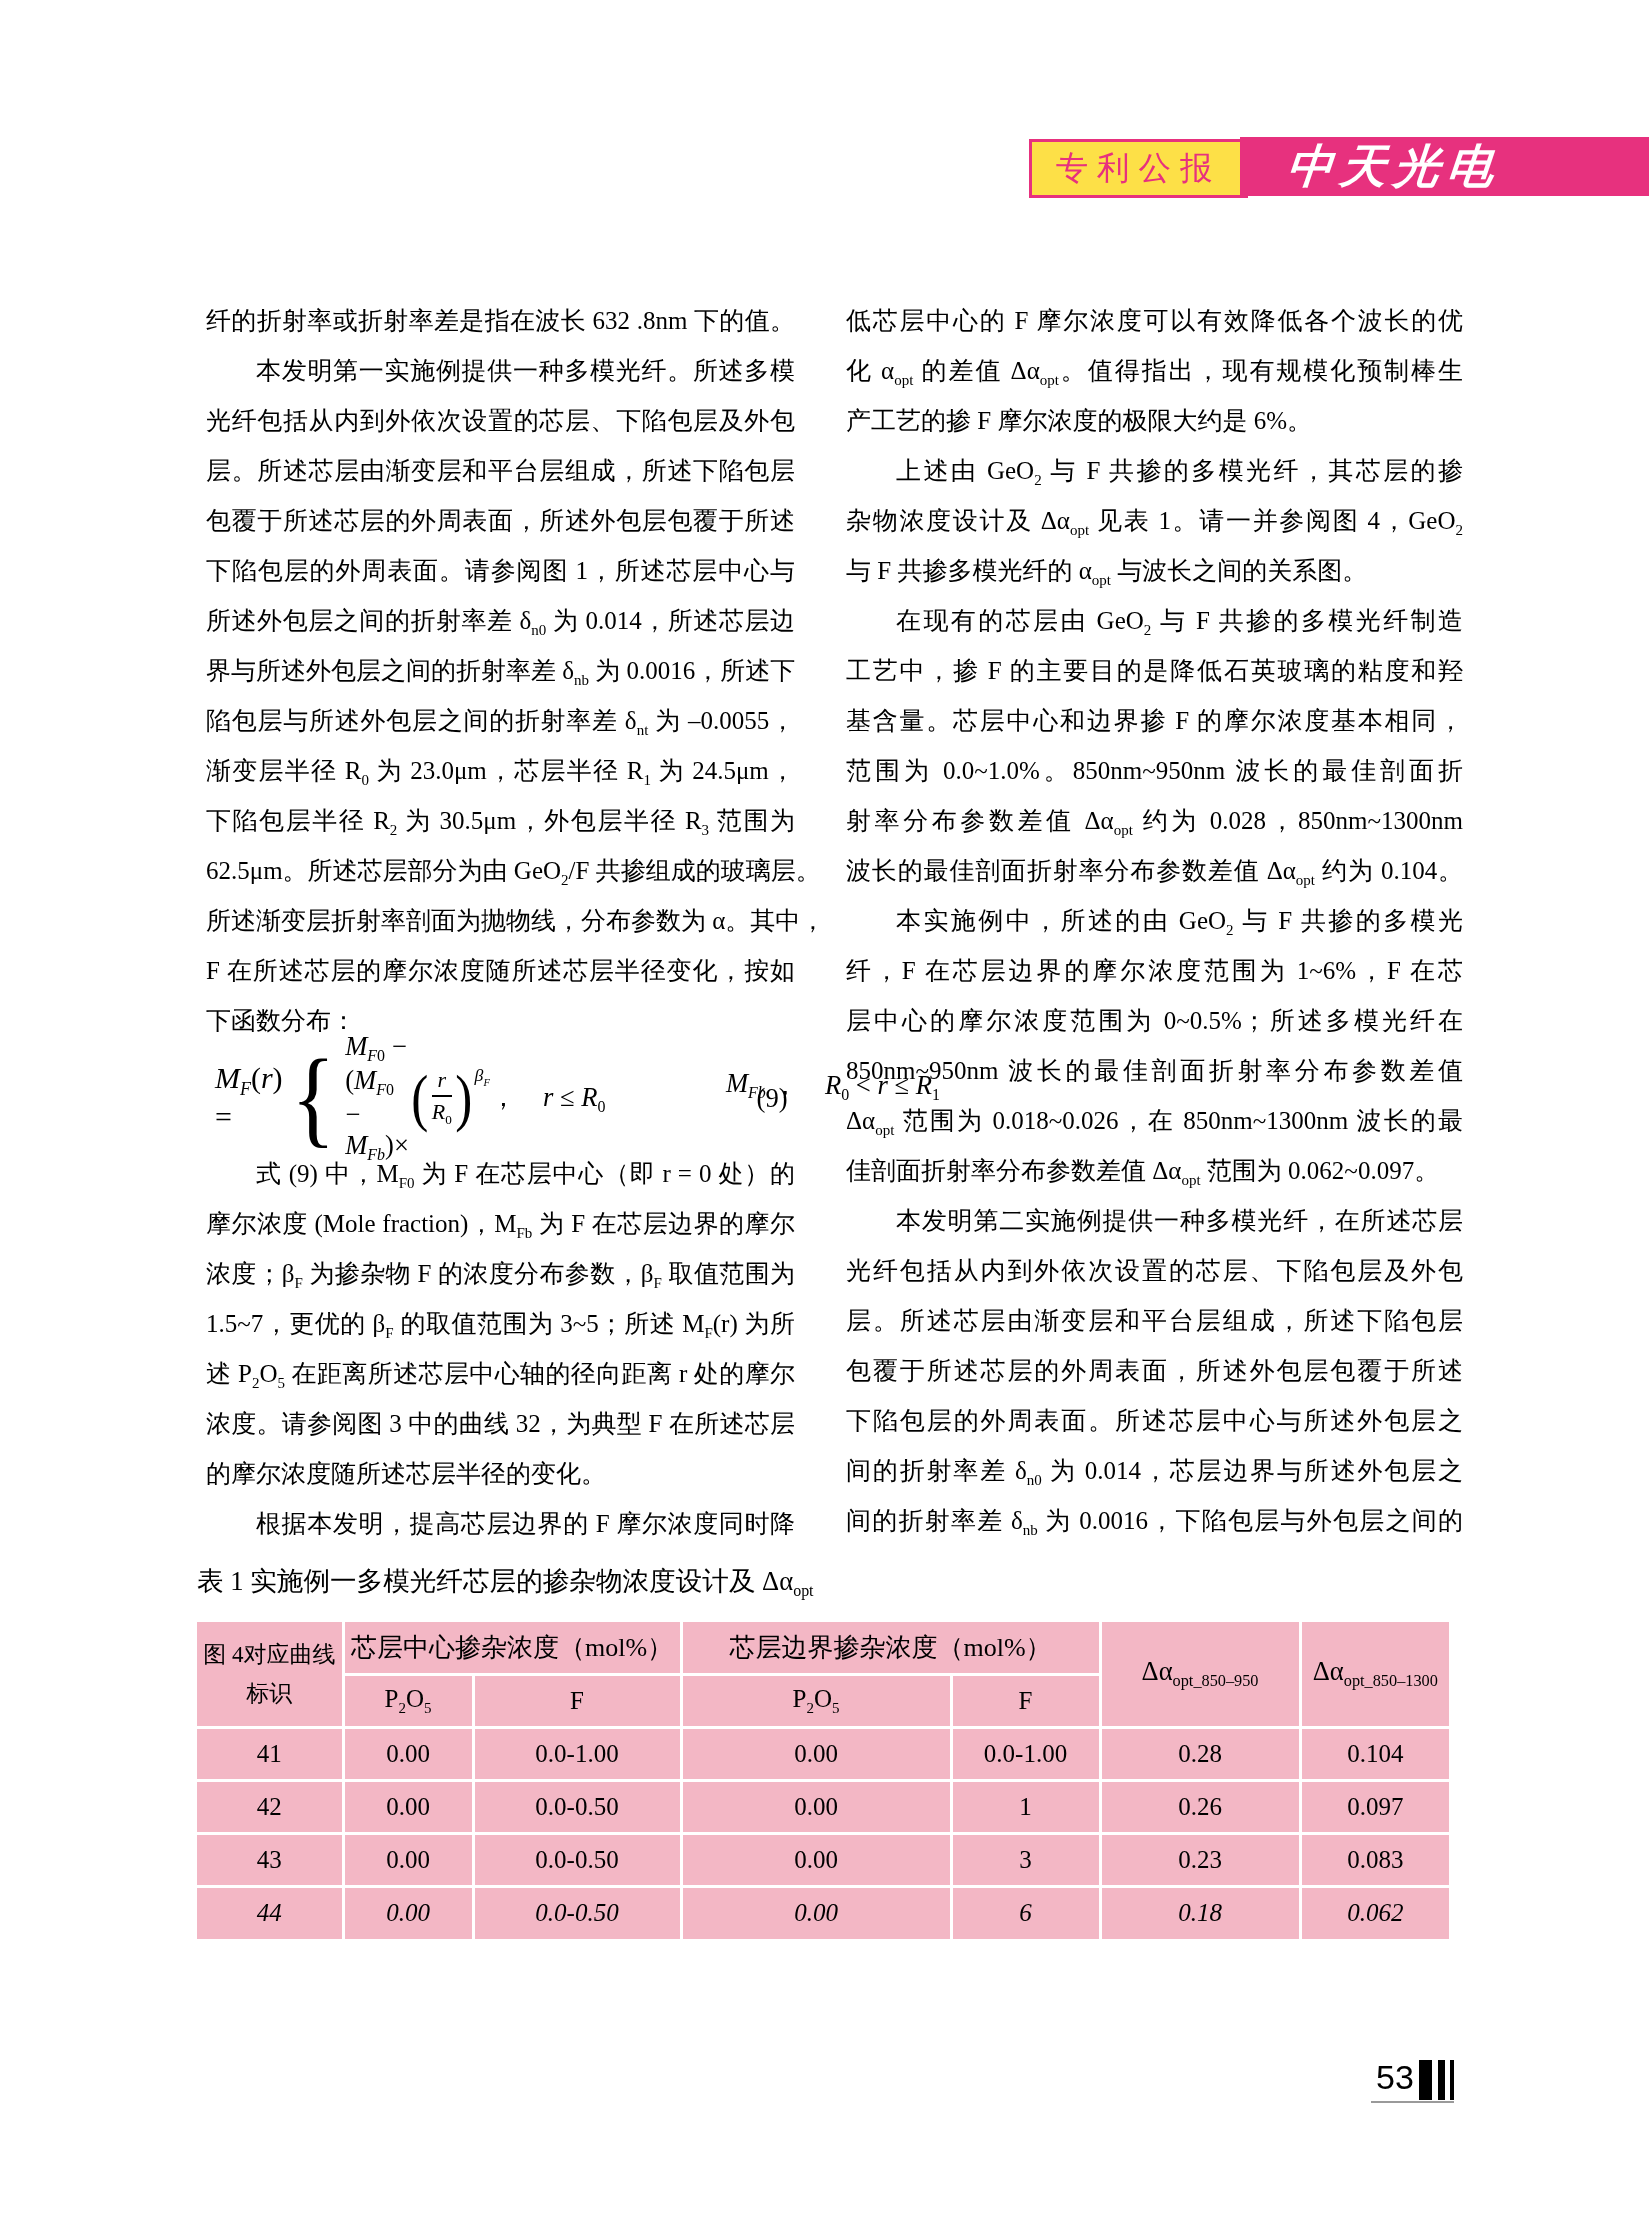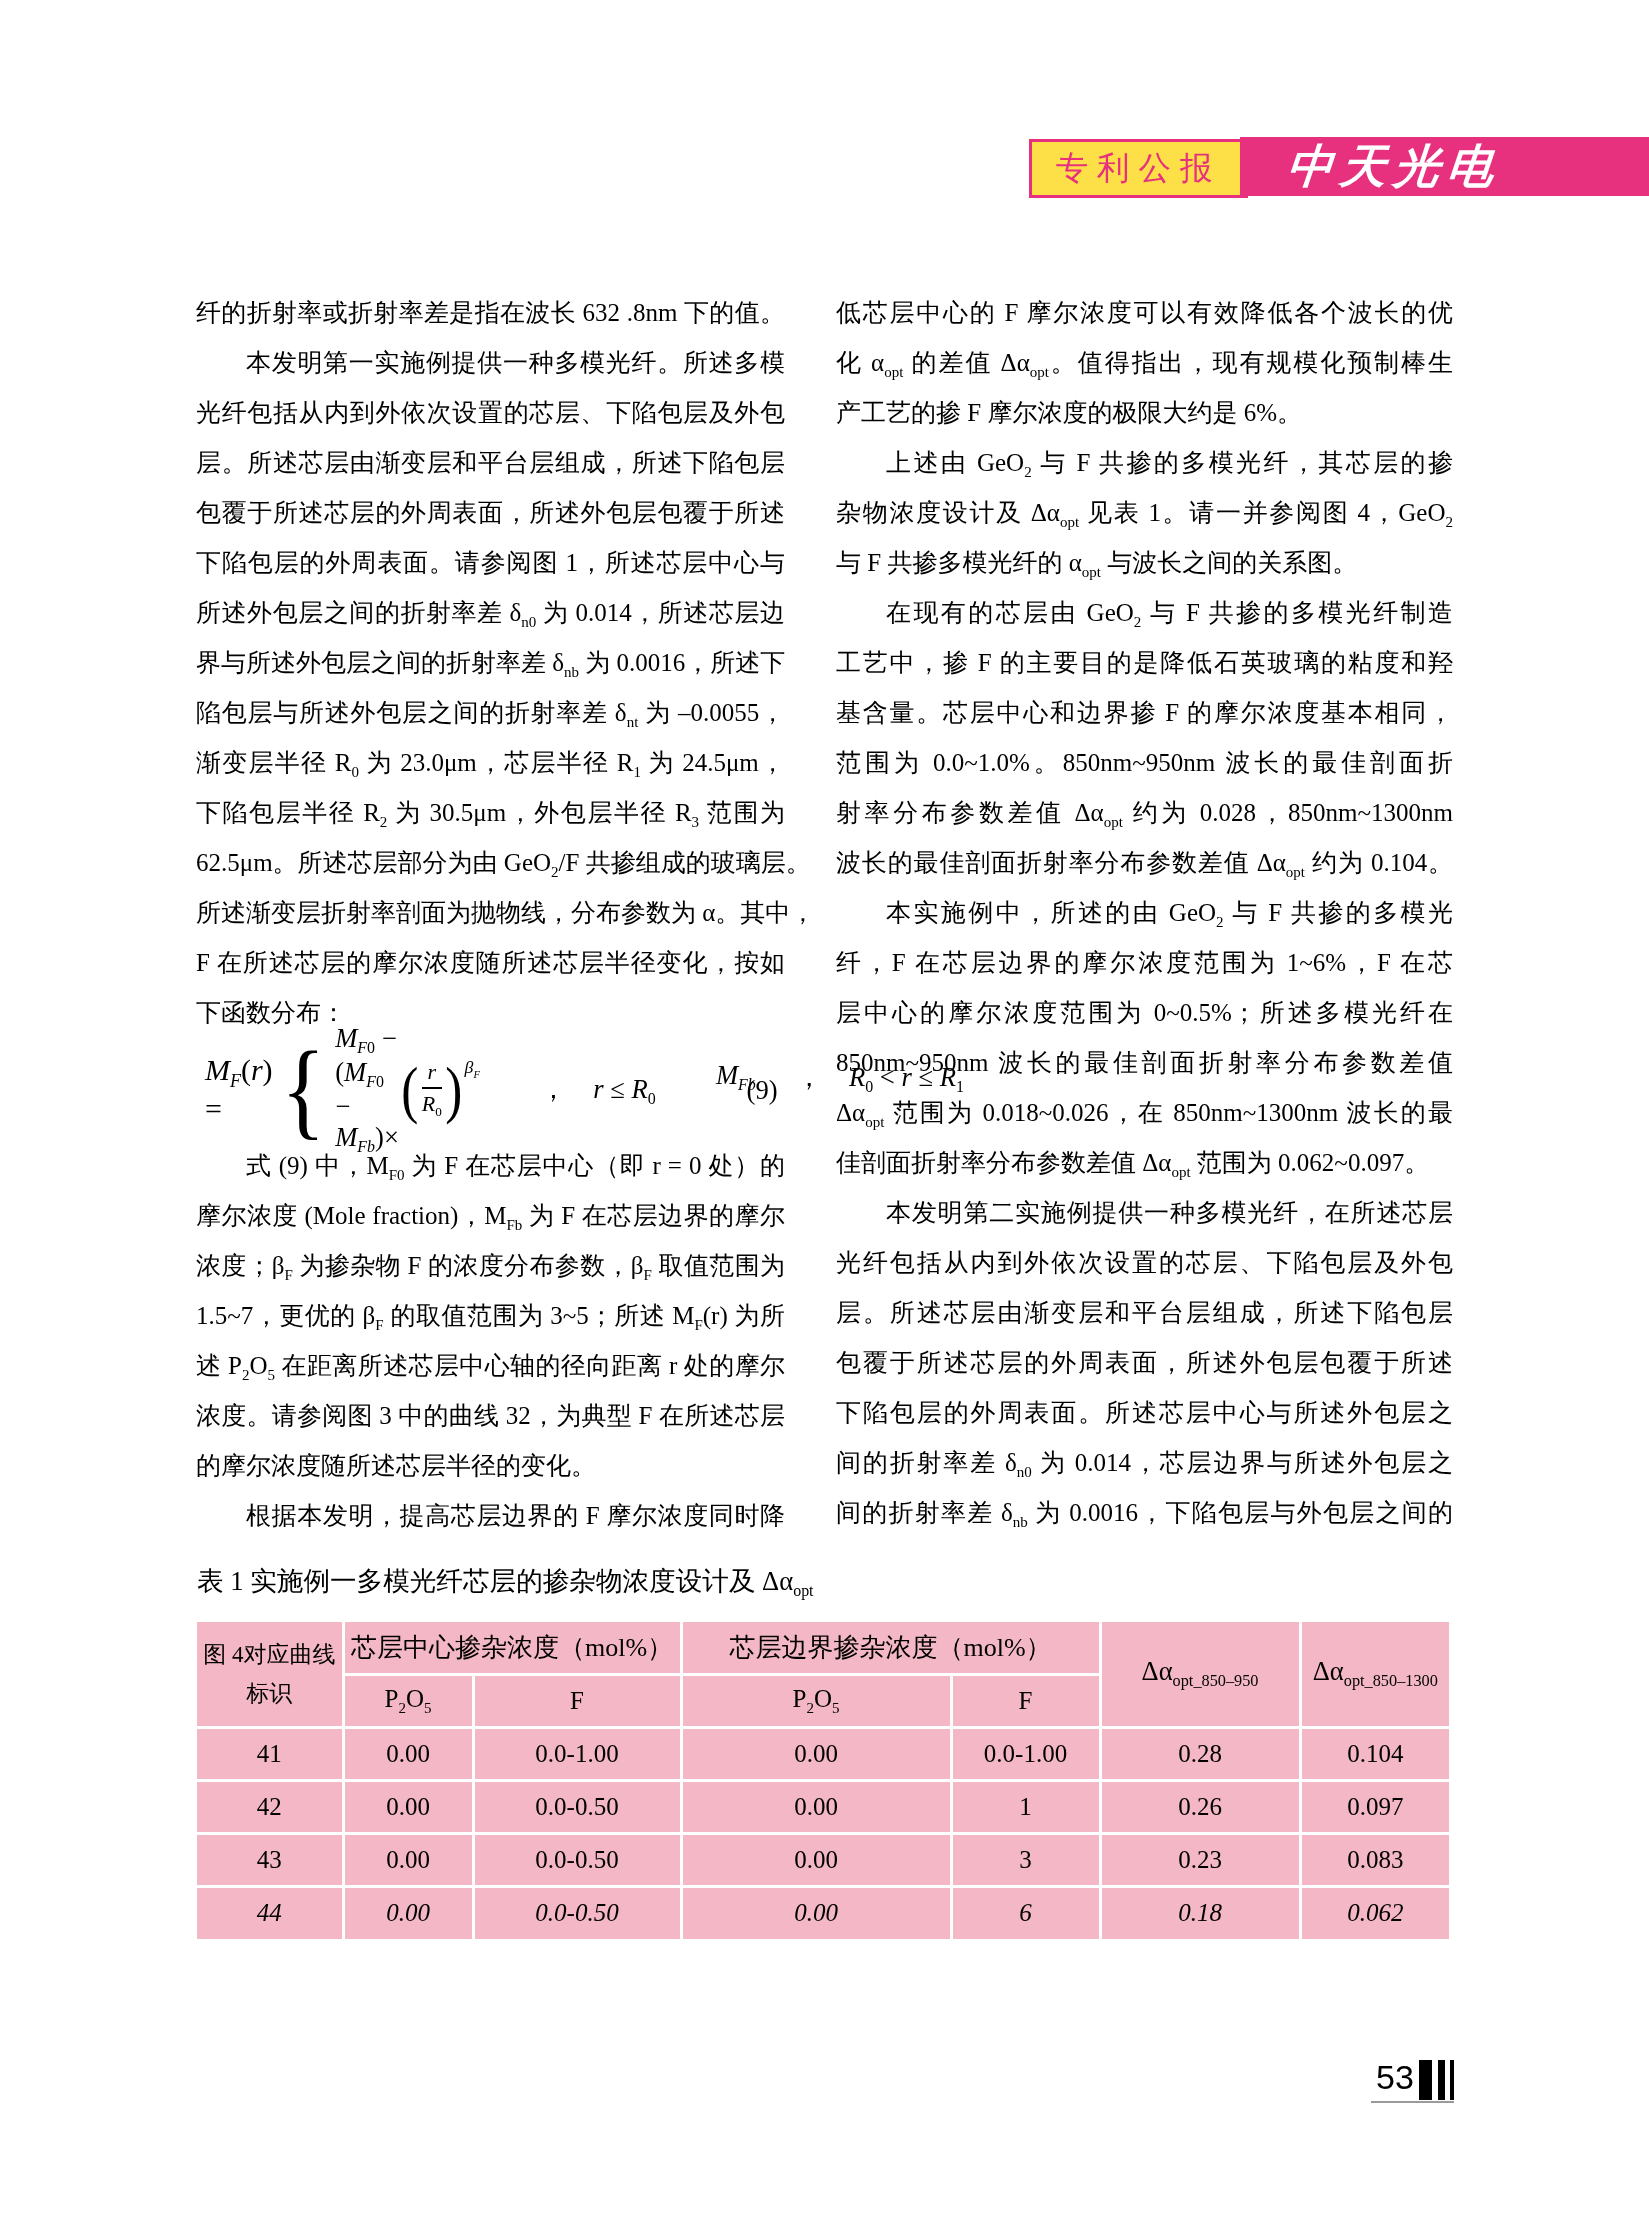--- a/index.html
+++ b/index.html
@@ -19,21 +19,21 @@
   }
   .hdr-bar {
     position:absolute; left:1240px; top:137px; width:409px; height:59px;
     background:#e7317e; display:flex; align-items:center;
   }
   .hdr-bar span {
     color:#fff; font-size:46px; font-weight:bold; font-style:italic;
     letter-spacing:7.4px; padding-left:47px; transform:skewX(-5deg);
   }
   
-  .col { position:absolute; top:288px; font-size:25px; }
+  .col { position:absolute; top:296px; font-size:25px;margin-left:10px; }
   .col-left  { left:196px;  width:589px; }
   .col-right { left:836px; width:617px; }
   .ln {
     height:50px; line-height:50px; white-space:nowrap;
     text-align:justify; text-align-last:justify;
   }
   .ln.end { text-align-last:left; }
   .ln.ind { padding-left:50px; }
   sub { font-size:0.60em; }
   
@@ -43,21 +43,21 @@
   }
   .f-lhs { font-size:30px; }
   .f-brace {
     font-size:109px; line-height:1; font-weight:400; margin:0 5.9px 0 4.4px;
     transform:scaleX(0.85);
   }
   .f-rows { display:flex; flex-direction:row; flex:1 1 auto; }
   .f-row { display:flex; align-items:center; font-size:26.6px; }
   .f-row1 { height:62px; }
   .f-row2 { height:38px;gap:6px; }
-  .f-cond { flex:0 0 236px; margin-left:auto; text-align:center; }
+  .f-cond { flex:0 0 236px; margin-left:auto; text-align:left; }
   .f-num { position:absolute; right:7.4px; top:50%; transform:translateY(-50%); font-size:26.6px; }
   .bigp { font-size:64px; line-height:1; font-weight:400; transform:scaleX(0.8); }
   .frac { display:inline-flex; flex-direction:column; align-items:center; font-size:22px; line-height:1.15; margin:0 1.5px; }
   .frac .bar { width:100%; height:2.2px; background:#000; margin:2.2px 0; }
   .f-exp { font-size:17.7px; transform:translateY(-20.7px); display:inline-block; }
   
   .tbl-caption {
     position:absolute; left:197px; top:1563px; width:1252px;
     font-size:26.6px;font-family:Liberation Serif, serif;
   }

